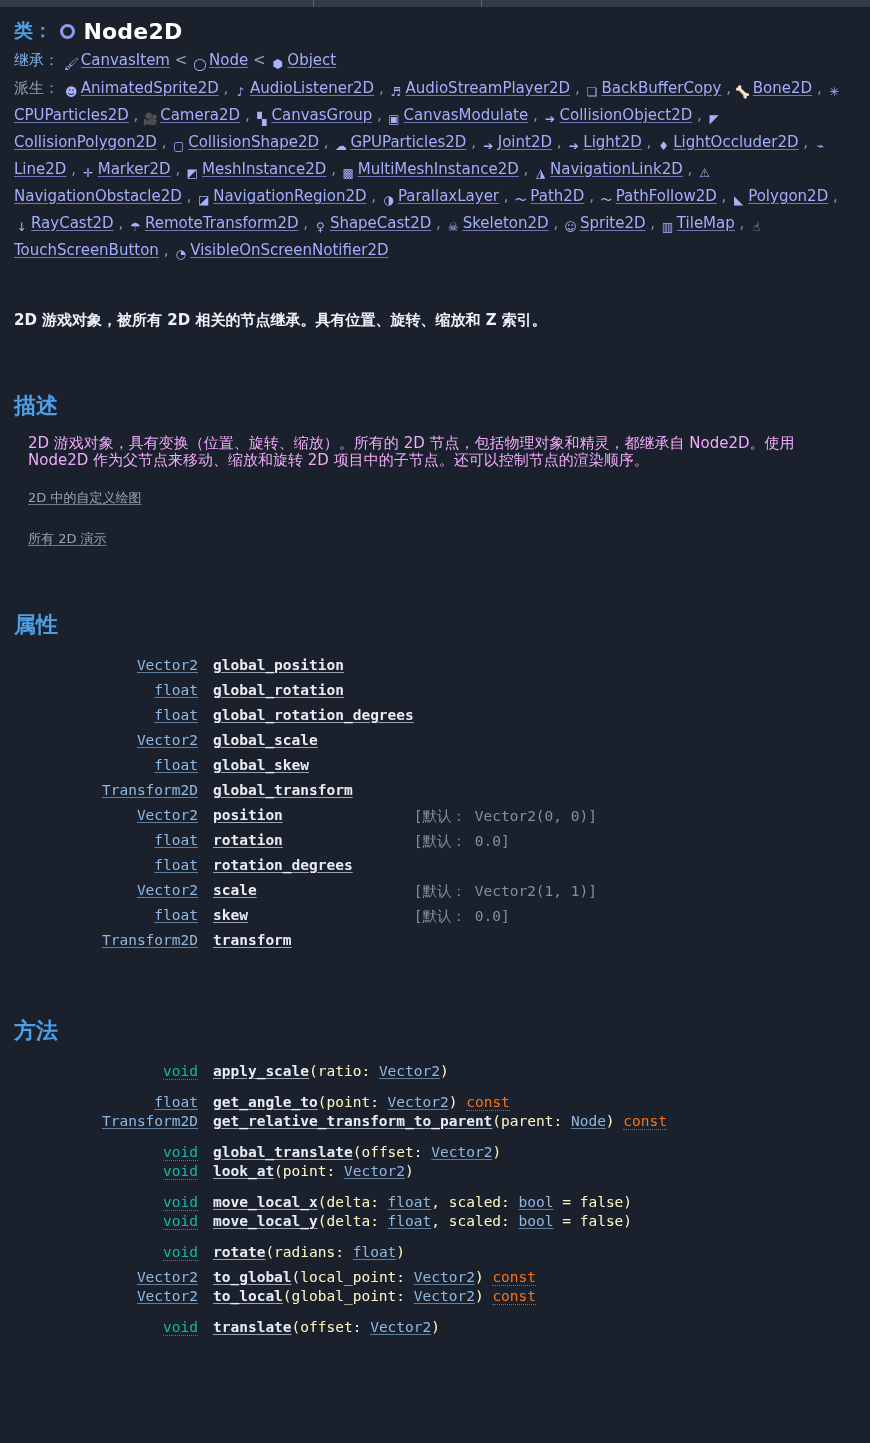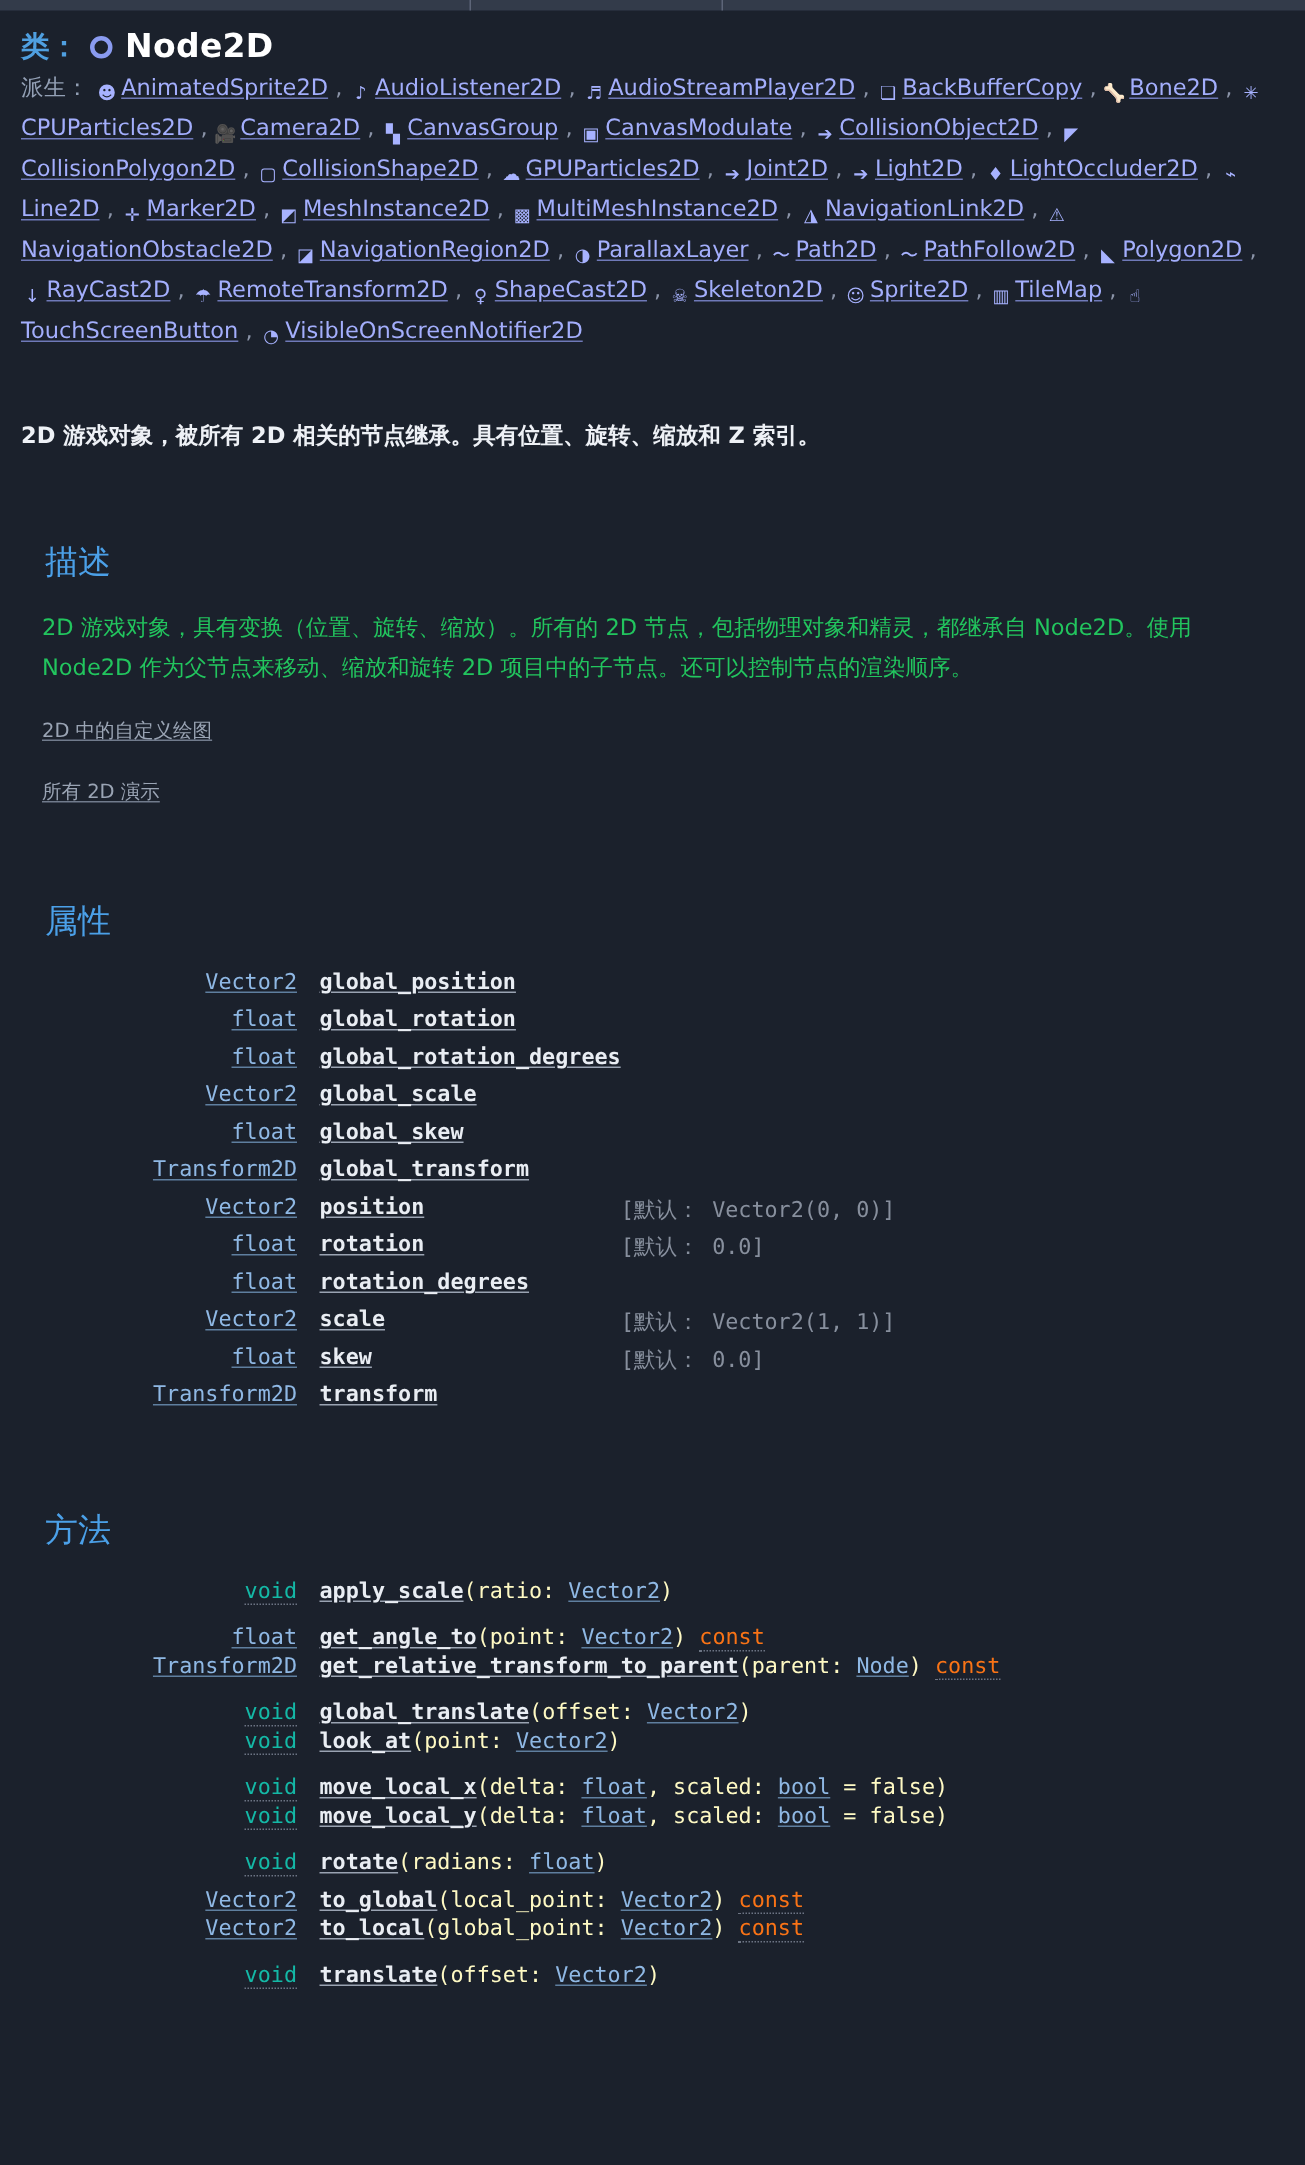--- a/index.html
+++ b/index.html
@@ -66,28 +66,28 @@
   .brief {
     margin-top: 44px;
     font-size: 15px; font-weight: bold; color: #eef1f6;
     line-height: 24px;
   }
 
   
   h2.section {
     color: #4ba0e8;
     font-size: 22px;
-    font-weight: normal;
-    margin: 60px 0 0 16px;
+    font-weight: bold;
+    margin: 60px 0 0 0;
     line-height: 28px;
   }
 
   .body-para {
     padding-left: 14px;
-    font-size: 15px; color: #22c55e; line-height: 27px;
+    font-size: 15px; color: #f0abfc; line-height: 17px;
     max-width: 840px;
   }
 
   .tutorials { margin-top: 14px; padding-left: 14px; }
   .tut-link {
     display: block;
     font-size: 13px; line-height: 25px;
     color: #9aa4b4; text-decoration: underline;
     text-decoration-color: #717b8c; text-underline-offset: 2px; margin-top: 16px;
   }
@@ -141,20 +141,23 @@
   </div>
 
 <div class="page">
 
   <div class="class-title">
     <span class="prefix">类：</span>
     <span class="icon-ring"></span>
     <span>Node2D</span>
   </div>
 
+  <div class="rel-line">
+    <span class="lbl">继承：</span><span id="inherits-list"> <span class="ci">🖌</span><span class="lnk">CanvasItem</span><span class="lt"> &lt; </span><span class="ci">◯</span><span class="lnk">Node</span><span class="lt"> &lt; </span><span class="ci">⬢</span><span class="lnk">Object</span></span>
+  </div>
 
   <div class="rel-block">
     <span class="lbl">派生：</span><span id="derived-list"> <span class="ci">☻</span><span class="lnk">AnimatedSprite2D</span><span class="sep"> ,</span> <span class="ci">♪</span><span class="lnk">AudioListener2D</span><span class="sep"> ,</span> <span class="ci">♬</span><span class="lnk">AudioStreamPlayer2D</span><span class="sep"> ,</span> <span class="ci">❏</span><span class="lnk">BackBufferCopy</span><span class="sep"> ,</span> <span class="ci">🦴</span><span class="lnk">Bone2D</span><span class="sep"> ,</span> <span class="ci">✳</span><span class="lnk">CPUParticles2D</span><span class="sep"> ,</span> <span class="ci">🎥</span><span class="lnk">Camera2D</span><span class="sep"> ,</span> <span class="ci">▚</span><span class="lnk">CanvasGroup</span><span class="sep"> ,</span> <span class="ci">▣</span><span class="lnk">CanvasModulate</span><span class="sep"> ,</span> <span class="ci">➔</span><span class="lnk">CollisionObject2D</span><span class="sep"> ,</span> <span class="ci">◤</span><span class="lnk">CollisionPolygon2D</span><span class="sep"> ,</span> <span class="ci">▢</span><span class="lnk">CollisionShape2D</span><span class="sep"> ,</span> <span class="ci">☁</span><span class="lnk">GPUParticles2D</span><span class="sep"> ,</span> <span class="ci">➔</span><span class="lnk">Joint2D</span><span class="sep"> ,</span> <span class="ci">➔</span><span class="lnk">Light2D</span><span class="sep"> ,</span> <span class="ci">♦</span><span class="lnk">LightOccluder2D</span><span class="sep"> ,</span> <span class="ci">⌁</span><span class="lnk">Line2D</span><span class="sep"> ,</span> <span class="ci">✛</span><span class="lnk">Marker2D</span><span class="sep"> ,</span> <span class="ci">◩</span><span class="lnk">MeshInstance2D</span><span class="sep"> ,</span> <span class="ci">▩</span><span class="lnk">MultiMeshInstance2D</span><span class="sep"> ,</span> <span class="ci">◮</span><span class="lnk">NavigationLink2D</span><span class="sep"> ,</span> <span class="ci">⚠</span><span class="lnk">NavigationObstacle2D</span><span class="sep"> ,</span> <span class="ci">◪</span><span class="lnk">NavigationRegion2D</span><span class="sep"> ,</span> <span class="ci">◑</span><span class="lnk">ParallaxLayer</span><span class="sep"> ,</span> <span class="ci">〜</span><span class="lnk">Path2D</span><span class="sep"> ,</span> <span class="ci">〜</span><span class="lnk">PathFollow2D</span><span class="sep"> ,</span> <span class="ci">◣</span><span class="lnk">Polygon2D</span><span class="sep"> ,</span> <span class="ci">↓</span><span class="lnk">RayCast2D</span><span class="sep"> ,</span> <span class="ci">☂</span><span class="lnk">RemoteTransform2D</span><span class="sep"> ,</span> <span class="ci">♀</span><span class="lnk">ShapeCast2D</span><span class="sep"> ,</span> <span class="ci">☠</span><span class="lnk">Skeleton2D</span><span class="sep"> ,</span> <span class="ci">☺</span><span class="lnk">Sprite2D</span><span class="sep"> ,</span> <span class="ci">▥</span><span class="lnk">TileMap</span><span class="sep"> ,</span> <span class="ci">☝</span><span class="lnk">TouchScreenButton</span><span class="sep"> ,</span> <span class="ci">◔</span><span class="lnk">VisibleOnScreenNotifier2D</span></span>
   </div>
 
   <div class="brief">2D 游戏对象，被所有 2D 相关的节点继承。具有位置、旋转、缩放和 Z 索引。</div>
 
   <h2 class="section">描述</h2>
   <p class="body-para">2D 游戏对象，具有变换（位置、旋转、缩放）。所有的 2D 节点，包括物理对象和精灵，都继承自 Node2D。使用 Node2D 作为父节点来移动、缩放和旋转 2D 项目中的子节点。还可以控制节点的渲染顺序。</p>
 

